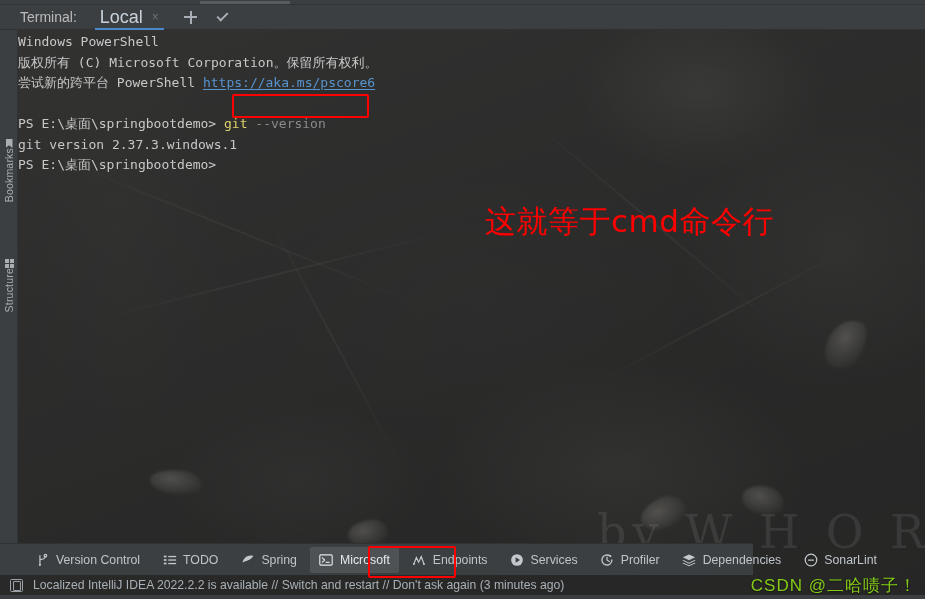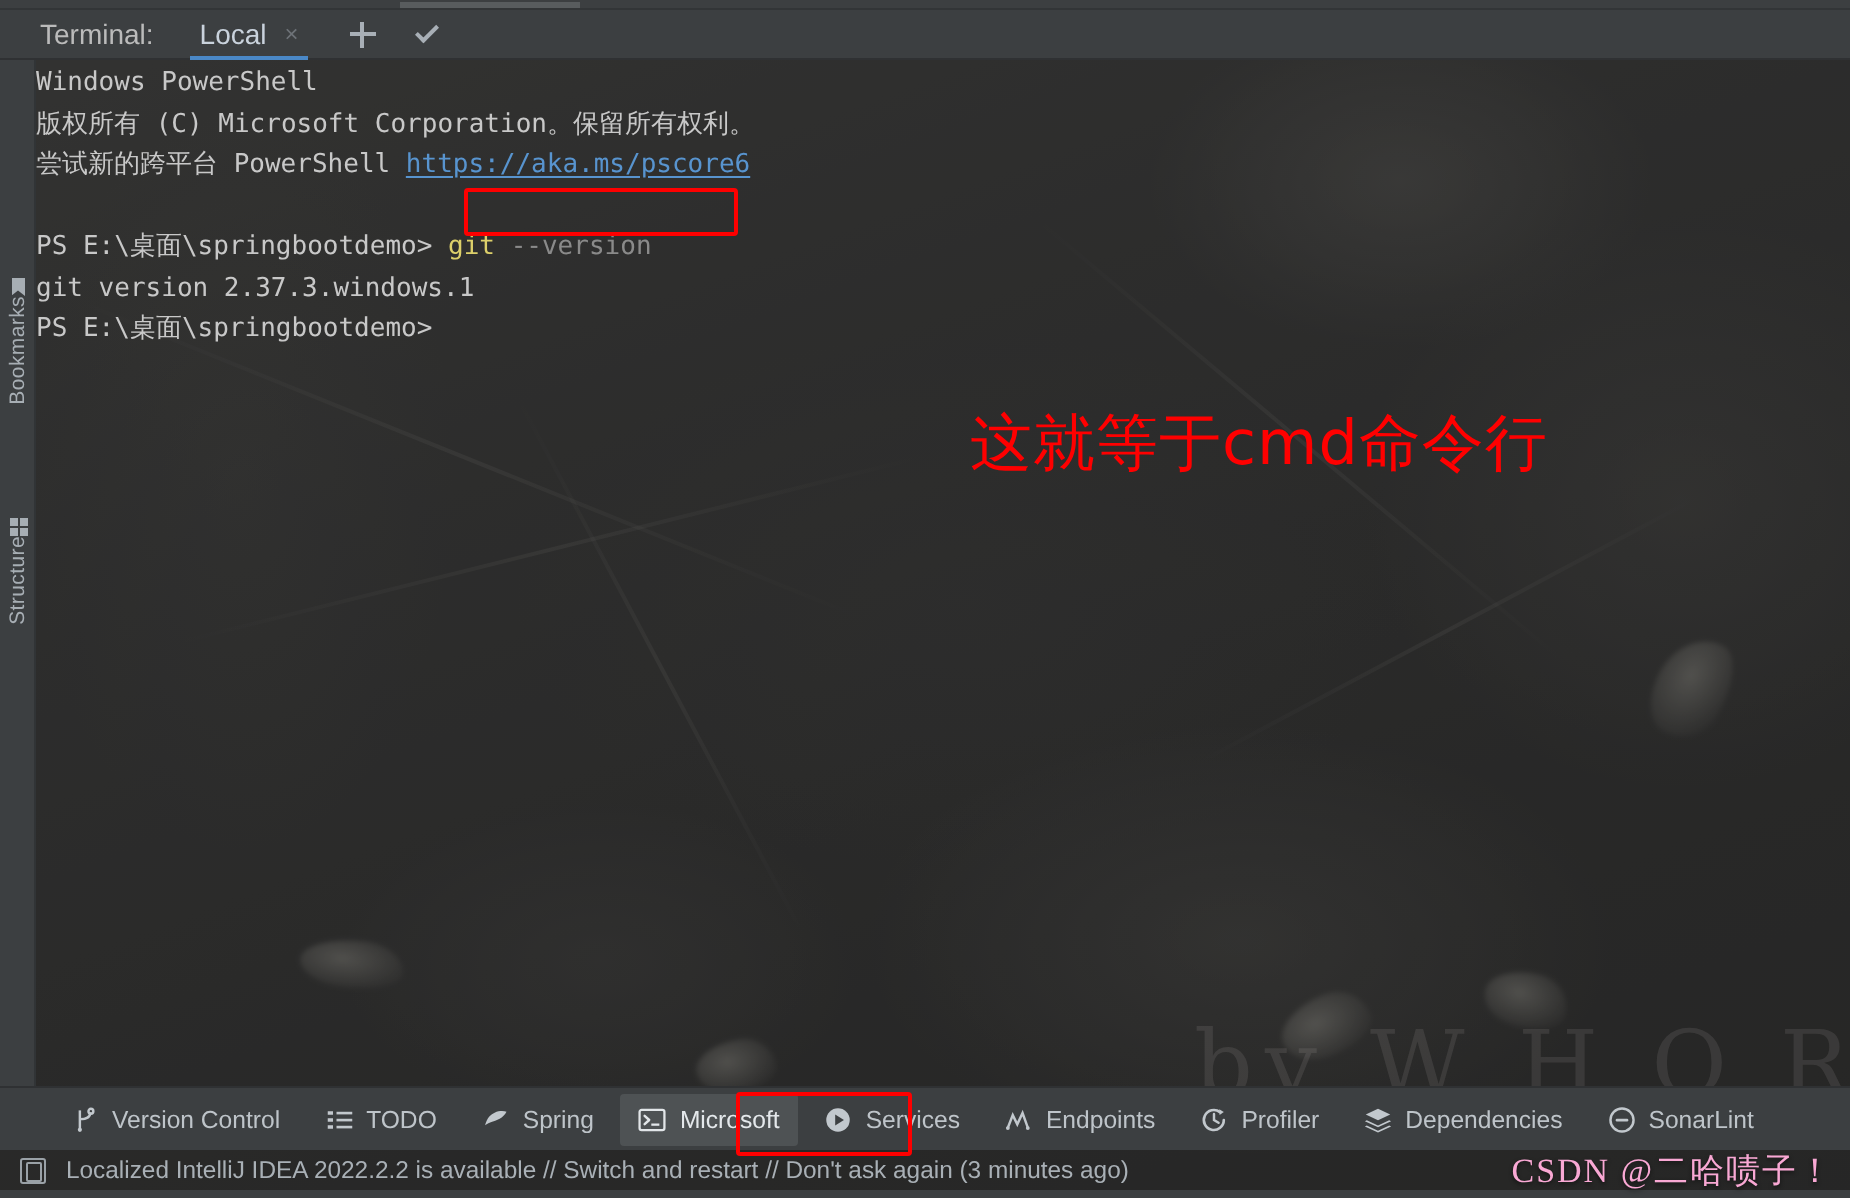--- a/index.html
+++ b/index.html
@@ -67,21 +67,21 @@
     margin-left: 20px;
   }
   .tab-local {
     position: relative;
     margin-left: 18px;
     height: 25px;
     display: flex; align-items: center;
     padding: 0 5px;
     cursor: default;
   }
-  .tab-local .name { color: #c9d2dc; font-size: 14px; text-align: right; }
+  .tab-local .name { color: #c9d2dc; font-size: 18px; text-align: right; }
   .tab-local .closex {
     color: #6d7277; font-size: 12px; margin-left: 9px; line-height: 1;
   }
   .tab-underline {
     position: absolute; left: 0; bottom: 0; width: 100%; height: 2px;
     background: #4a88c7;
   }
   .tb-icon {
     width: 22px; height: 22px;
     display: flex; align-items: center; justify-content: center;
@@ -192,21 +192,21 @@
     background:
       linear-gradient(#a7aeb4,#a7aeb4) 0 0/4px 4px no-repeat,
       linear-gradient(#a7aeb4,#a7aeb4) 5px 0/4px 4px no-repeat,
       linear-gradient(#a7aeb4,#a7aeb4) 0 5px/4px 4px no-repeat,
       linear-gradient(#a7aeb4,#a7aeb4) 5px 5px/4px 4px no-repeat;
   }
 
   
   .toolbar {
     position: absolute; left: 0; bottom: 24px;
-    width: 925px; height: 32px;
+    width: 753px; height: 32px;
     background: #3c3f41;
     border-top: 1px solid #2f3133;
     display: flex; align-items: center;
     z-index: 7;
   }
   .tw-item {
     display: flex; align-items: center; gap: 6px;
     height: 26px;
     padding: 0 9px;
     margin-left: 4px;
@@ -255,23 +255,23 @@
     content: ""; position: absolute;
     left: 1.5px; top: 1.5px; width: 6px; height: 8px;
     border: 1.4px solid #9aa1a7;
     border-radius: 1px;
   }
   .status-text { white-space: nowrap; }
 
   .csdn {
     position: absolute;
     right: 8px; bottom: 2px;
-    color: #f9a8d4;
+    color: #84cc16;
     font-size: 17px;
-    font-family: Liberation Serif, serif;
+    font-family: Liberation Sans, sans-serif;
     letter-spacing: 1px;
     white-space: nowrap;
     z-index: 8;
     text-shadow: 0 1px 2px rgba(0,0,0,0.55);
   }
 
   .bottomedge {
     position: absolute; left: 0; bottom: 0;
     width: 925px; height: 4px;
     background: #3c3f41;
@@ -383,41 +383,41 @@
             <rect x="0.9" y="2.2" width="14.2" height="11.6" rx="1.2" fill="none" stroke="#e2e6e9" stroke-width="1.3"></rect>
             <path d="M3.8 5.6L6.4 8l-2.6 2.4" fill="none" stroke="#e2e6e9" stroke-width="1.4" stroke-linecap="round" stroke-linejoin="round"></path>
             <rect x="7.6" y="10" width="4.6" height="1.3" fill="#e2e6e9"></rect>
           </svg>
         </span>
         <span>Microsoft</span>
       </div>
       <div class="tw-item">
         <span class="tw-ic">
           <svg width="14" height="14" viewBox="0 0 16 16">
-            <circle cx="8" cy="8" r="6.7" fill="#c2c8cd"></circle>
-            <path d="M6.4 4.9l5 3.1-5 3.1z" fill="#3c3f41"></path>
-          </svg>
-        </span>
-        <span>Services</span>
-      </div>
-      <div class="tw-item">
-        <span class="tw-ic">
-          <svg width="14" height="14" viewBox="0 0 16 16">
             <g fill="none" stroke="#c2c8cd" stroke-width="1.4" stroke-linecap="round">
               <path d="M2.2 12.4L5 5.2l2.6 5.3L10.6 4l3 8.4"></path>
             </g>
             <circle cx="2.2" cy="12.6" r="1.1" fill="#c2c8cd"></circle>
             <circle cx="13.6" cy="12.6" r="1.1" fill="#c2c8cd"></circle>
           </svg>
         </span>
         <span>Endpoints</span>
       </div>
       <div class="tw-item">
         <span class="tw-ic">
           <svg width="14" height="14" viewBox="0 0 16 16">
+            <circle cx="8" cy="8" r="6.7" fill="#c2c8cd"></circle>
+            <path d="M6.4 4.9l5 3.1-5 3.1z" fill="#3c3f41"></path>
+          </svg>
+        </span>
+        <span>Services</span>
+      </div>
+      <div class="tw-item">
+        <span class="tw-ic">
+          <svg width="14" height="14" viewBox="0 0 16 16">
             <path d="M13.6 8a5.7 5.7 0 1 1-2.2-4.5" fill="none" stroke="#c2c8cd" stroke-width="1.5" stroke-linecap="round"></path>
             <path d="M8 4.6V8l2.6 1.6" fill="none" stroke="#c2c8cd" stroke-width="1.4" stroke-linecap="round"></path>
             <path d="M11 1.8l2.6 1.6-2.4 1.8z" fill="#c2c8cd"></path>
           </svg>
         </span>
         <span>Profiler</span>
       </div>
       <div class="tw-item">
         <span class="tw-ic">
           <svg width="14" height="14" viewBox="0 0 16 16">

